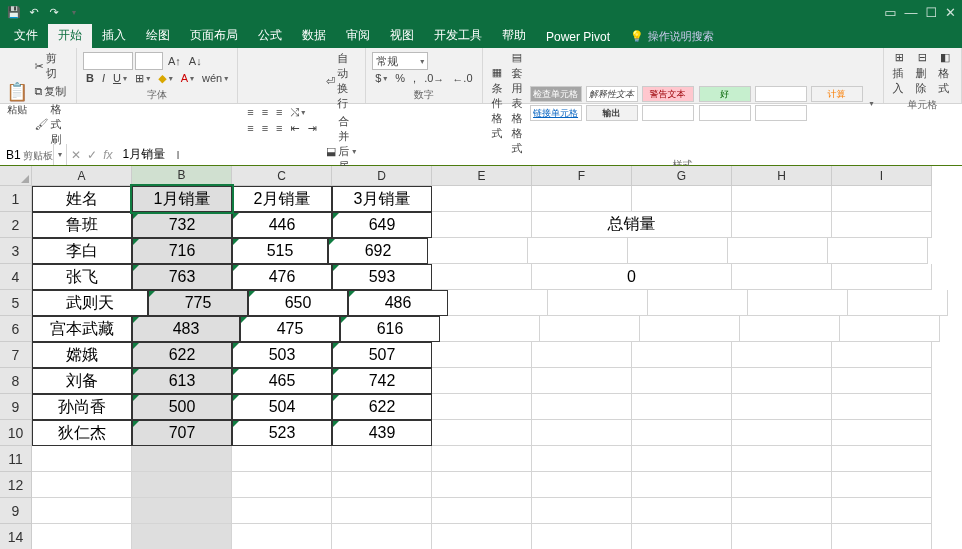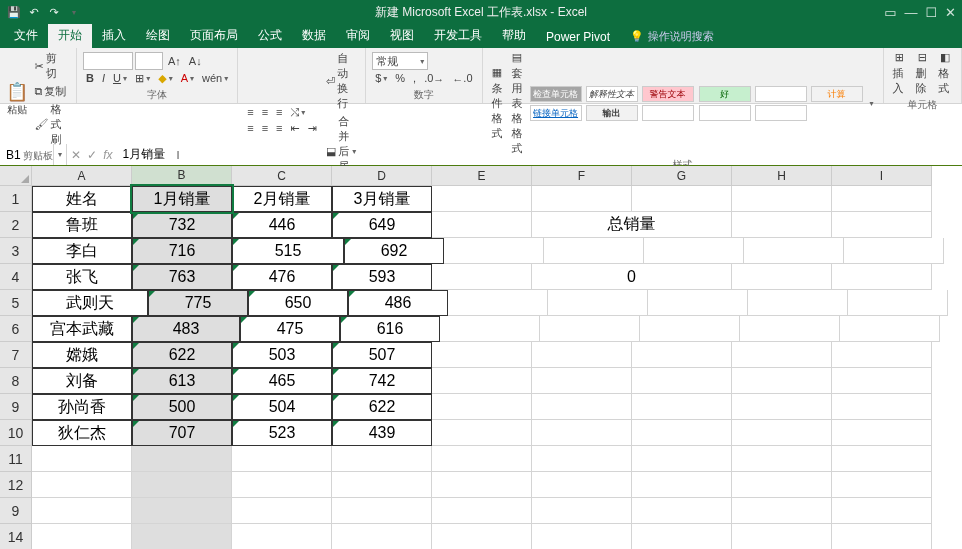--- a/index.html
+++ b/index.html
@@ -69,21 +69,20 @@
 </head>
 <body>
 
 <div class="title-bar">
   <div class="qat">
     <span class="qat-icon">💾</span>
     <span class="qat-icon">↶</span>
     <span class="qat-icon">↷</span>
     <span class="qat-icon dd">▾</span>
   </div>
-  <div class="title-center">新建 Microsoft Excel 工作表.xlsx - Excel</div>
   <div class="win-ctrls">
     <span>▭</span>
     <span>―</span>
     <span>☐</span>
     <span>✕</span>
   </div>
 </div>
 
 <div class="ribbon-tabs">
   <div class="tab file">文件</div>
@@ -339,21 +338,21 @@
         <div class="cell border-all" style="width: 100px;">446<span class="tri"></span></div>
         <div class="cell border-all" style="width: 100px;">649<span class="tri"></span></div>
         <div class="cell" style="width: 100px;"></div>
         <div class="cell" style="width: 200px; justify-content: center; border-right: 1px solid rgb(212, 212, 212);">总销量</div>
         <div class="cell" style="width: 100px;"></div>
         <div class="cell" style="width: 100px;"></div>
       </div>
       <div class="row">
         <div class="cell border-all" style="width: 100px;">李白</div>
         <div class="cell border-all col-sel" style="width: 100px;">716<span class="tri"></span></div>
-        <div class="cell border-all" style="width: 112px;">515<span class="tri"></span></div>
+        <div class="cell border-all" style="width: 96px;">515<span class="tri"></span></div>
         <div class="cell border-all" style="width: 100px;">692<span class="tri"></span></div>
         <div class="cell" style="width: 100px;"></div>
         <div class="cell" style="width: 100px;"></div>
         <div class="cell" style="width: 100px;"></div>
         <div class="cell" style="width: 100px;"></div>
         <div class="cell" style="width: 100px;"></div>
       </div>
       <div class="row">
         <div class="cell border-all" style="width: 100px;">张飞</div>
         <div class="cell border-all col-sel" style="width: 100px;">763<span class="tri"></span></div>

